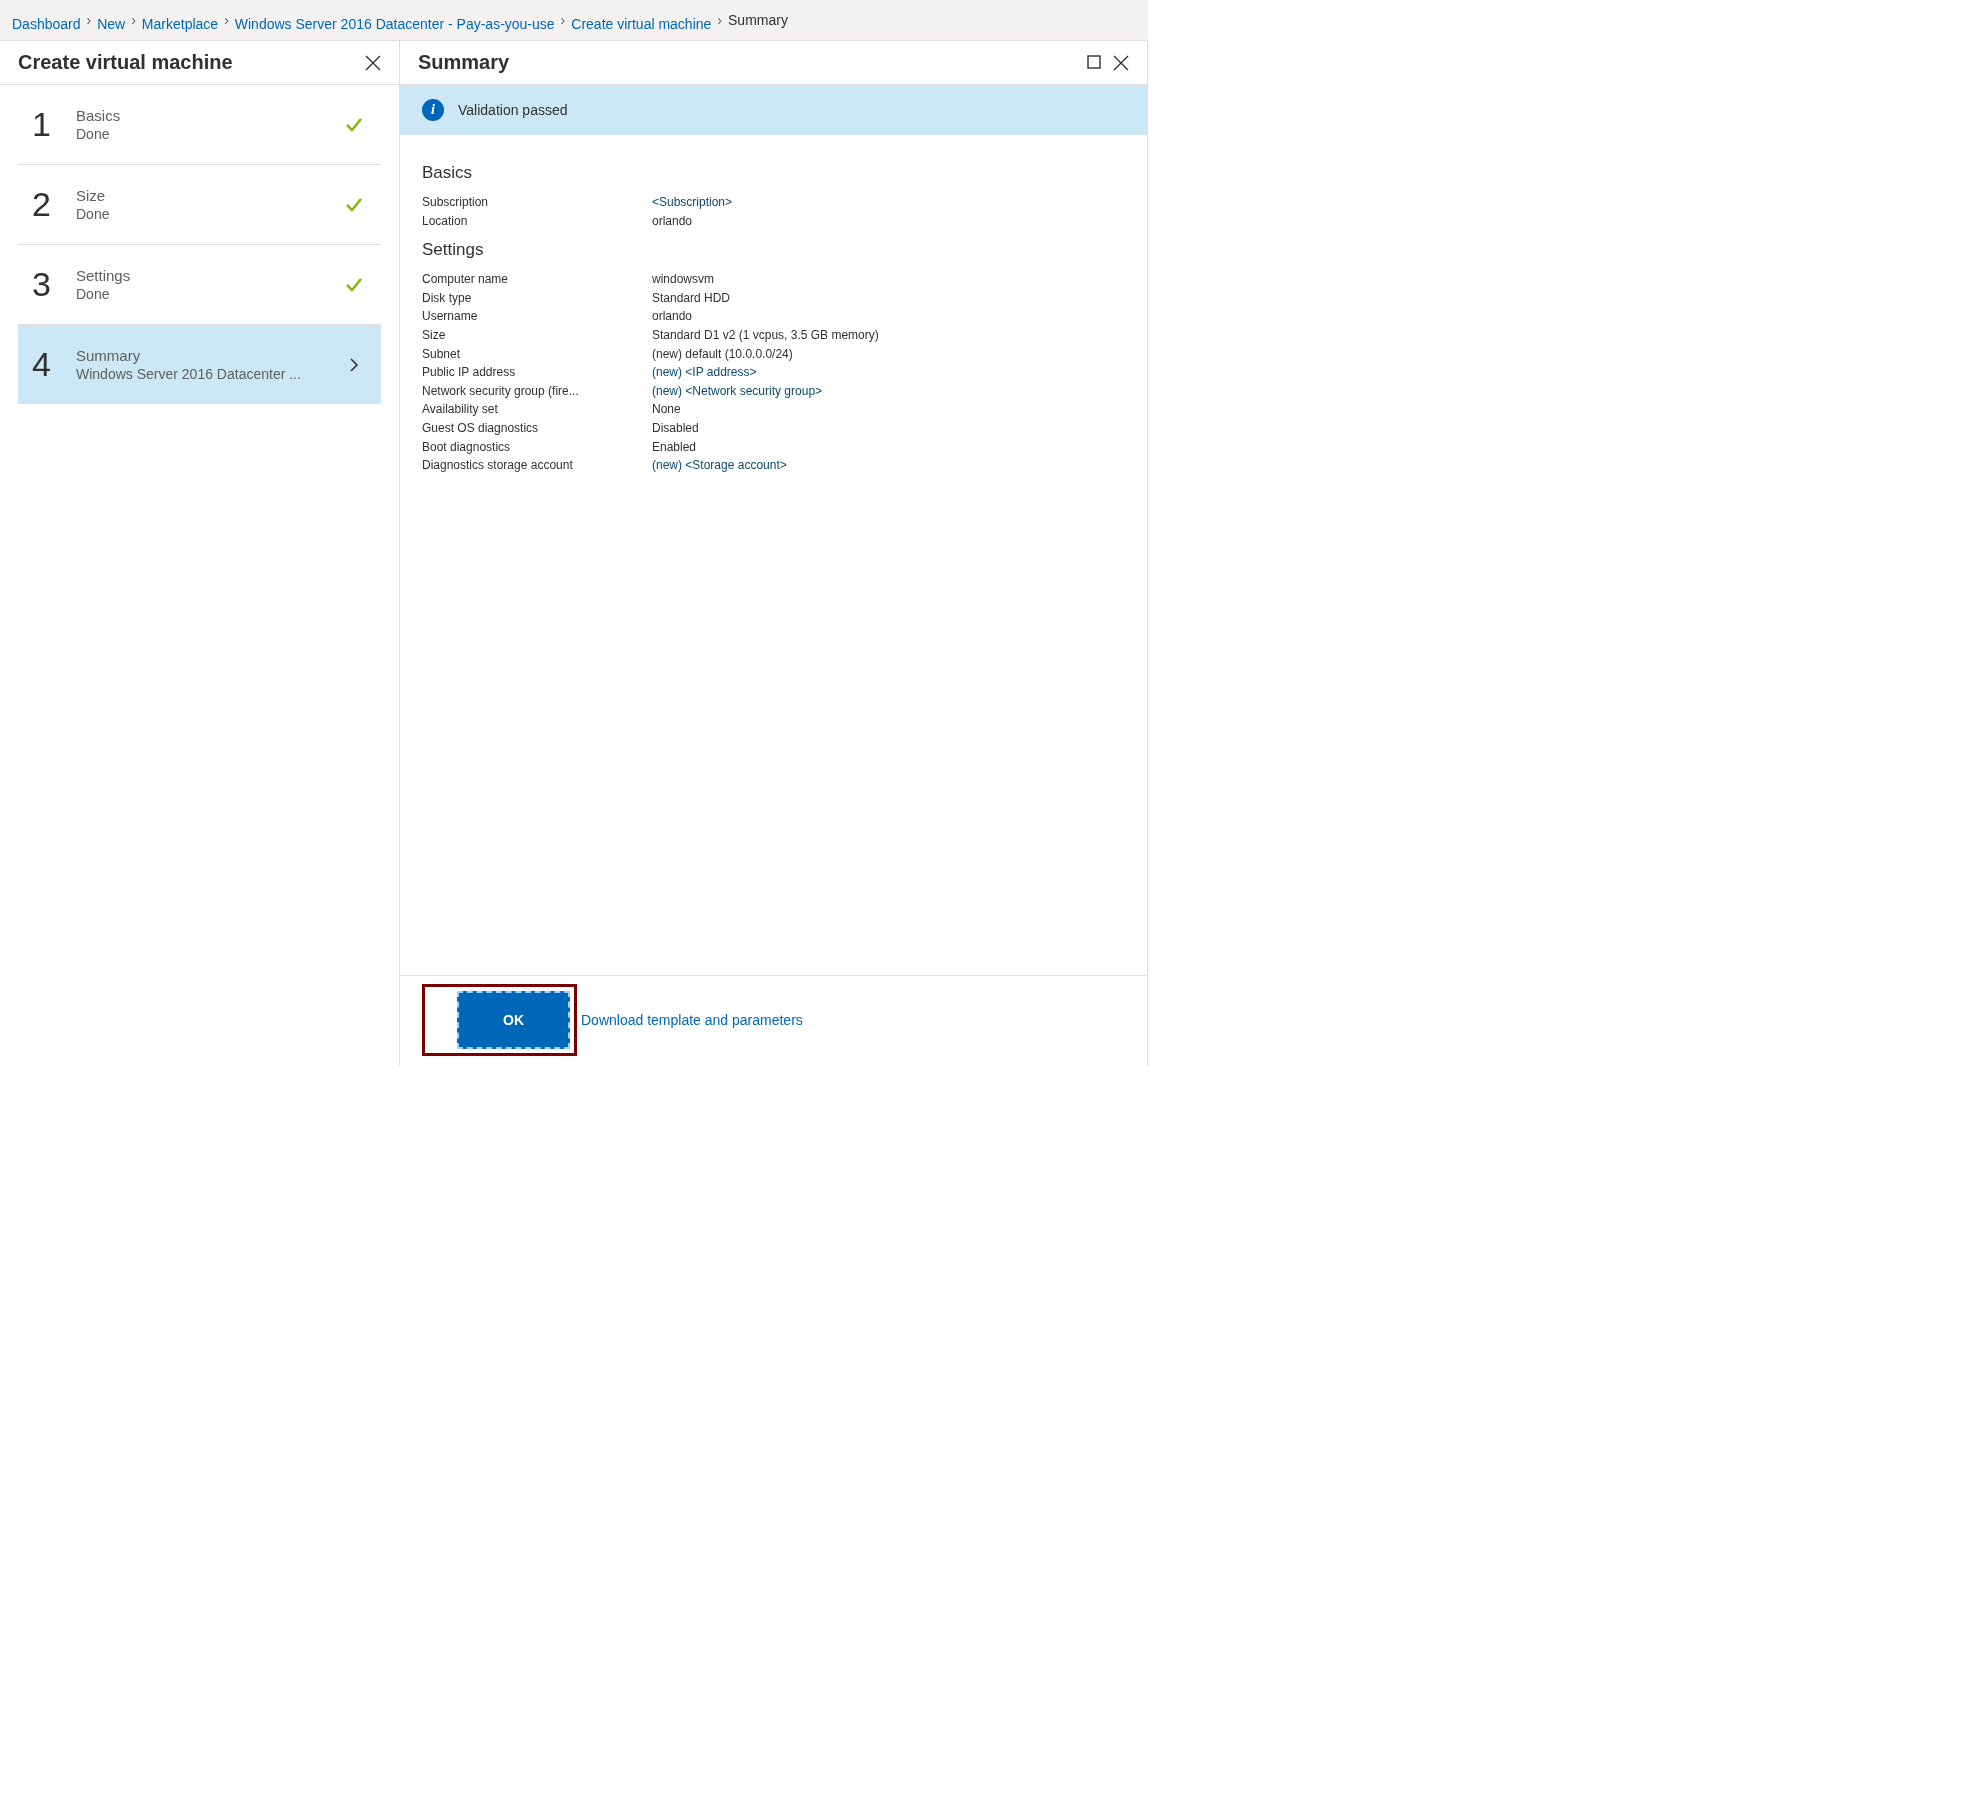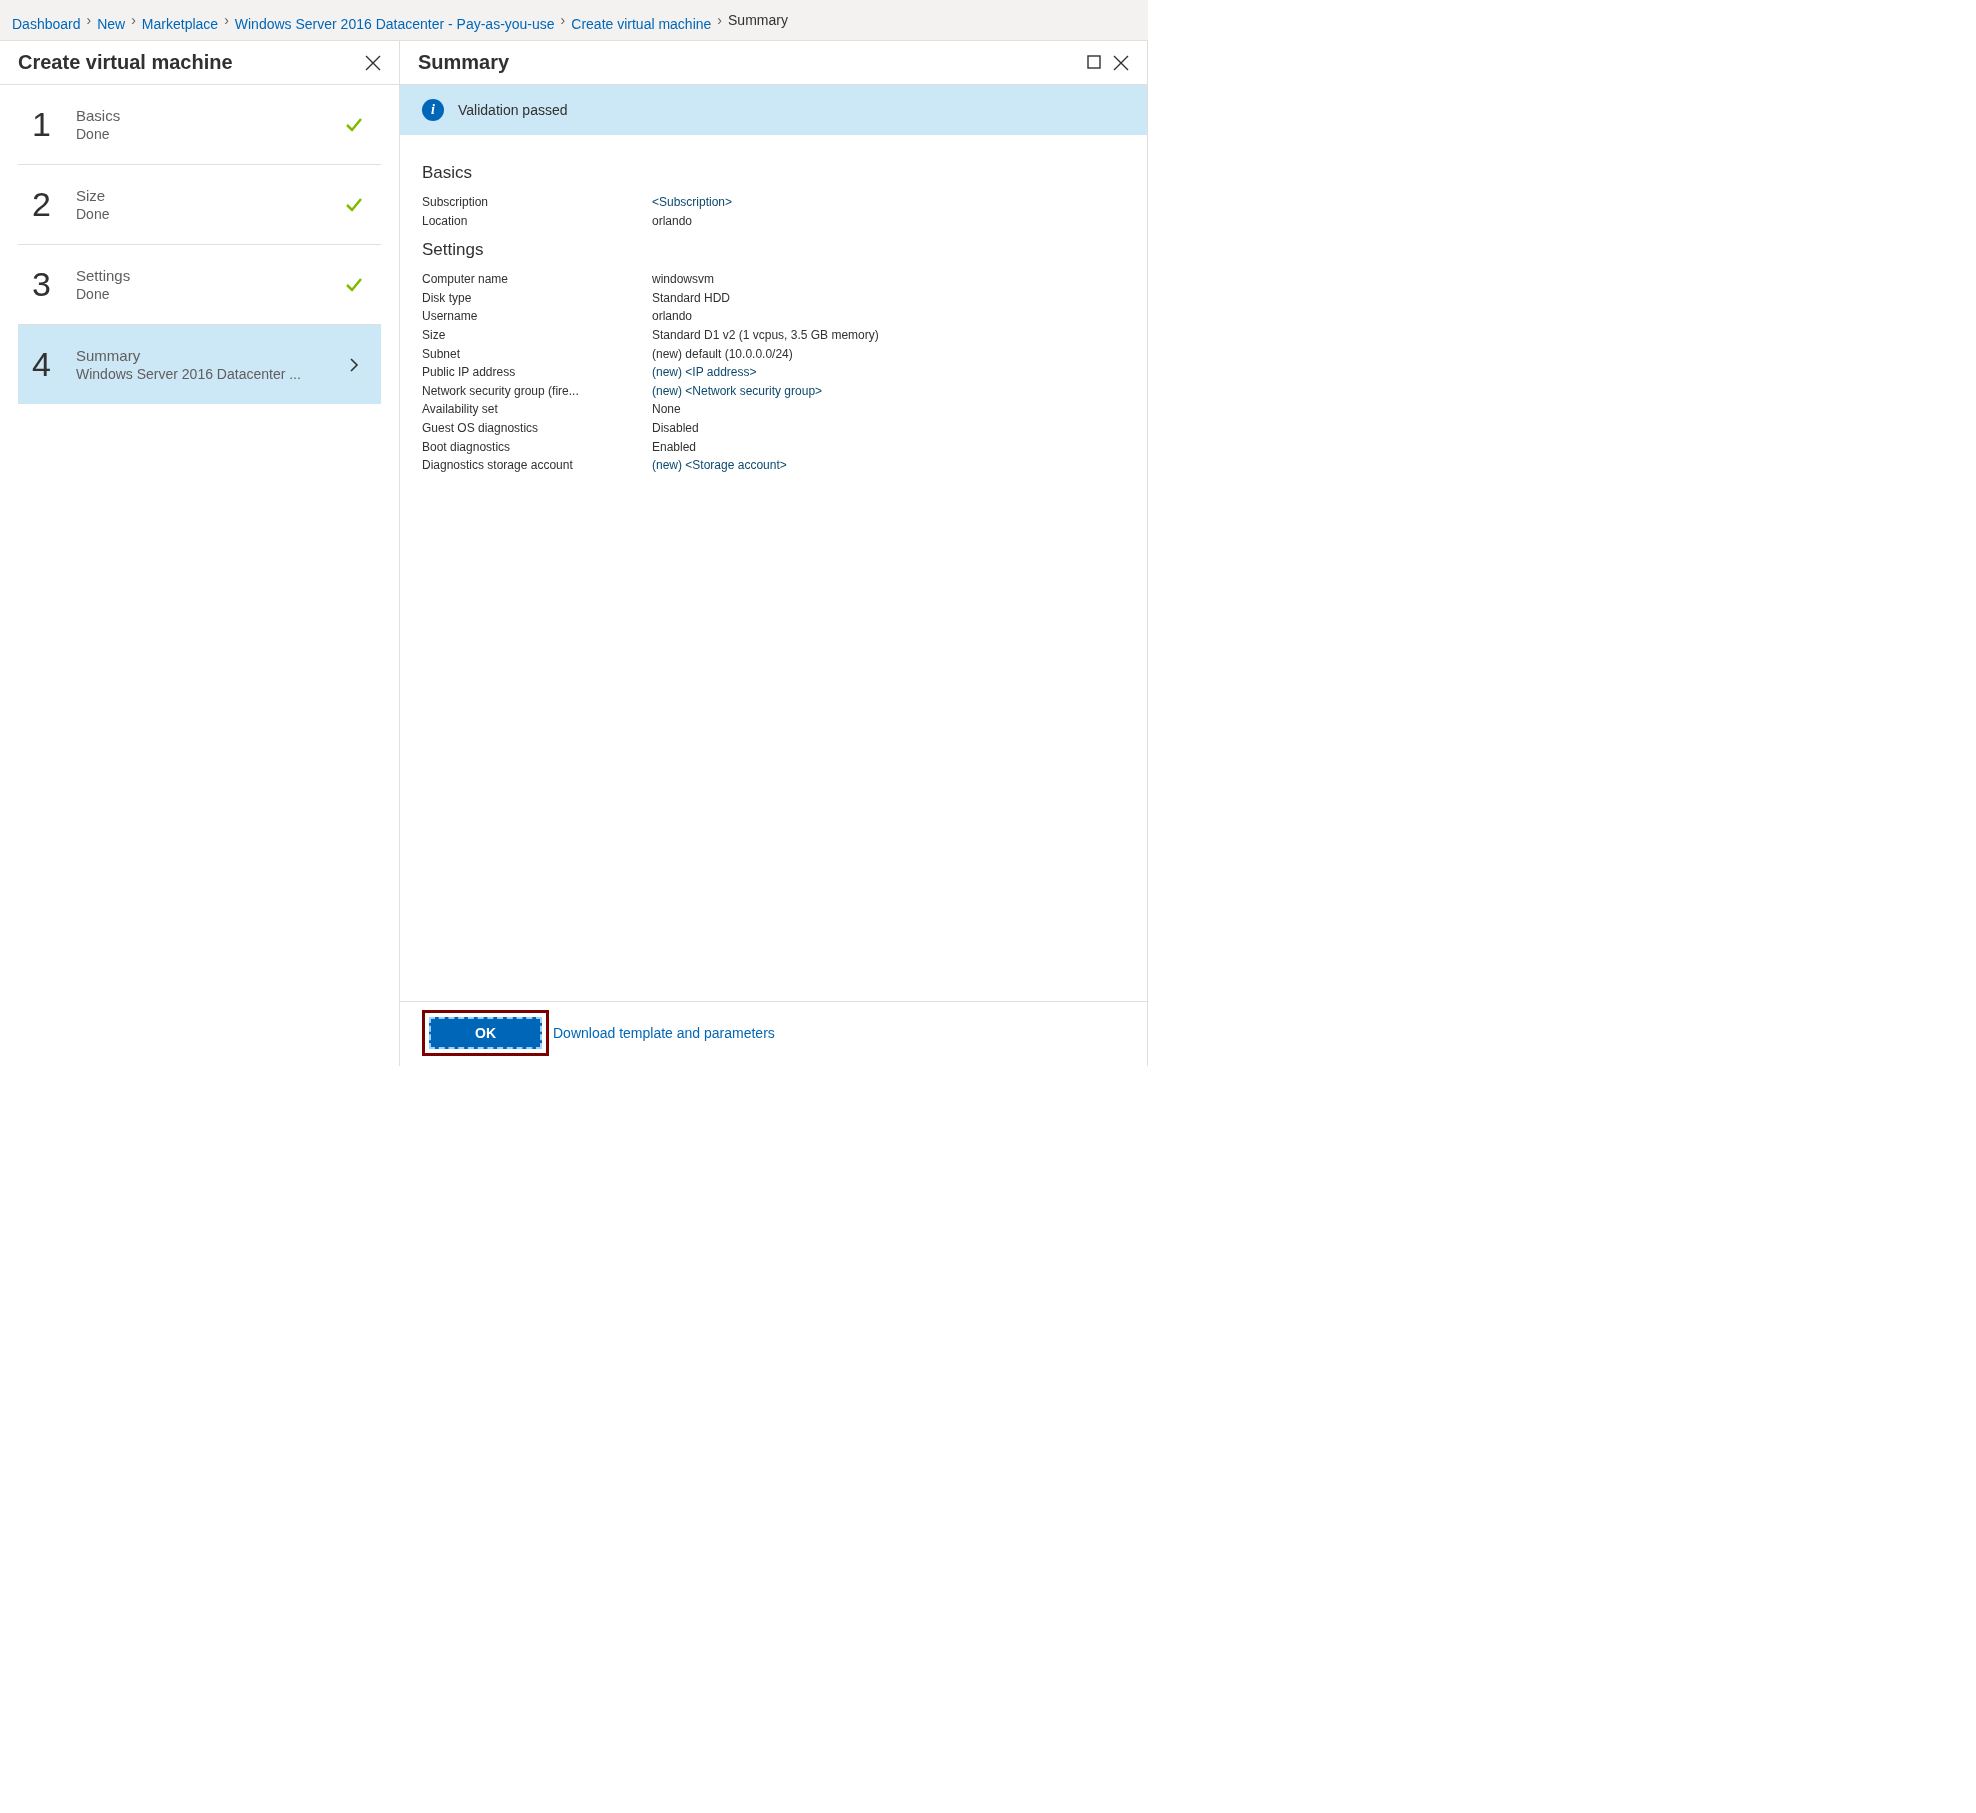--- a/index.html
+++ b/index.html
@@ -132,22 +132,23 @@
     border: 3px solid #7b0000;
     padding: 4px;
     display: inline-block;
   }
   .ok-btn {
     background: #0067b8;
     color: #fff;
     font-weight: 700;
     font-size: 14px;
     border: 2px dashed #9bd0ff;
-    padding: 6px 44px;
+    padding: 19px 44px;
     cursor: pointer;
+    margin-left: 28px;
   }
   .dl-link {
     color: #0067b8;
     text-decoration: none;
     cursor: pointer;
     font-size: 14px;
     margin-left: -10px;
   }
 </style>
 </head>

